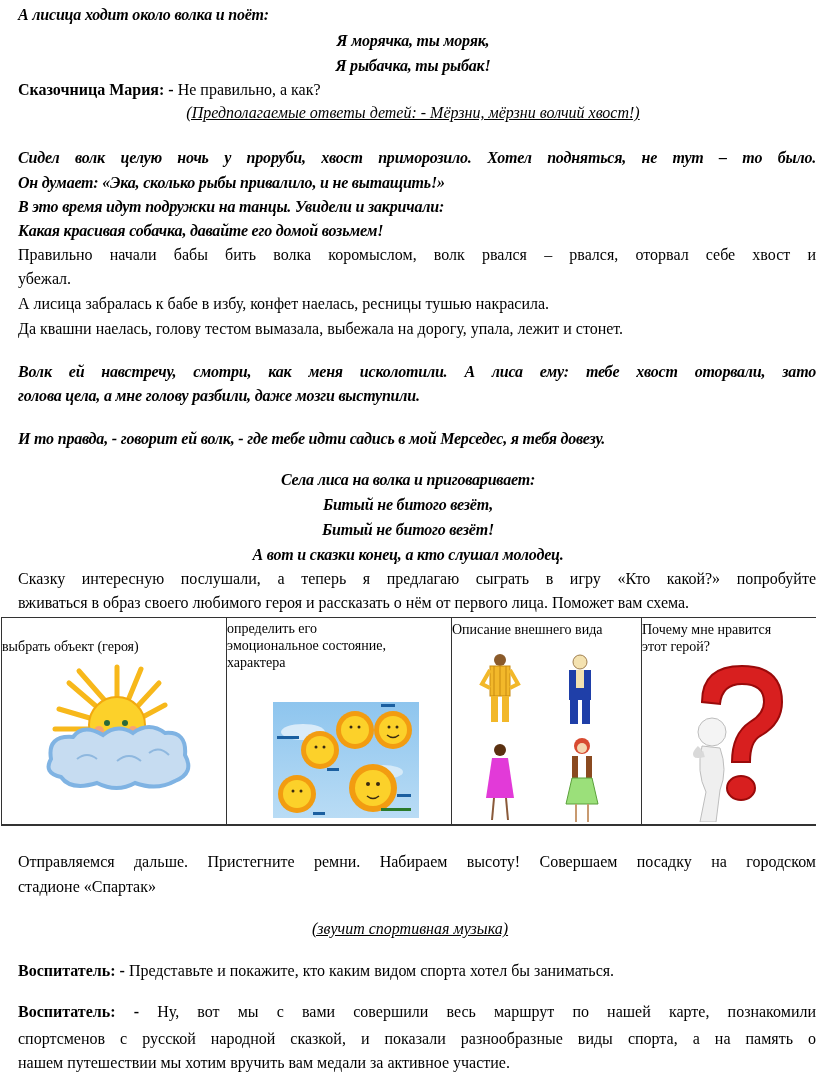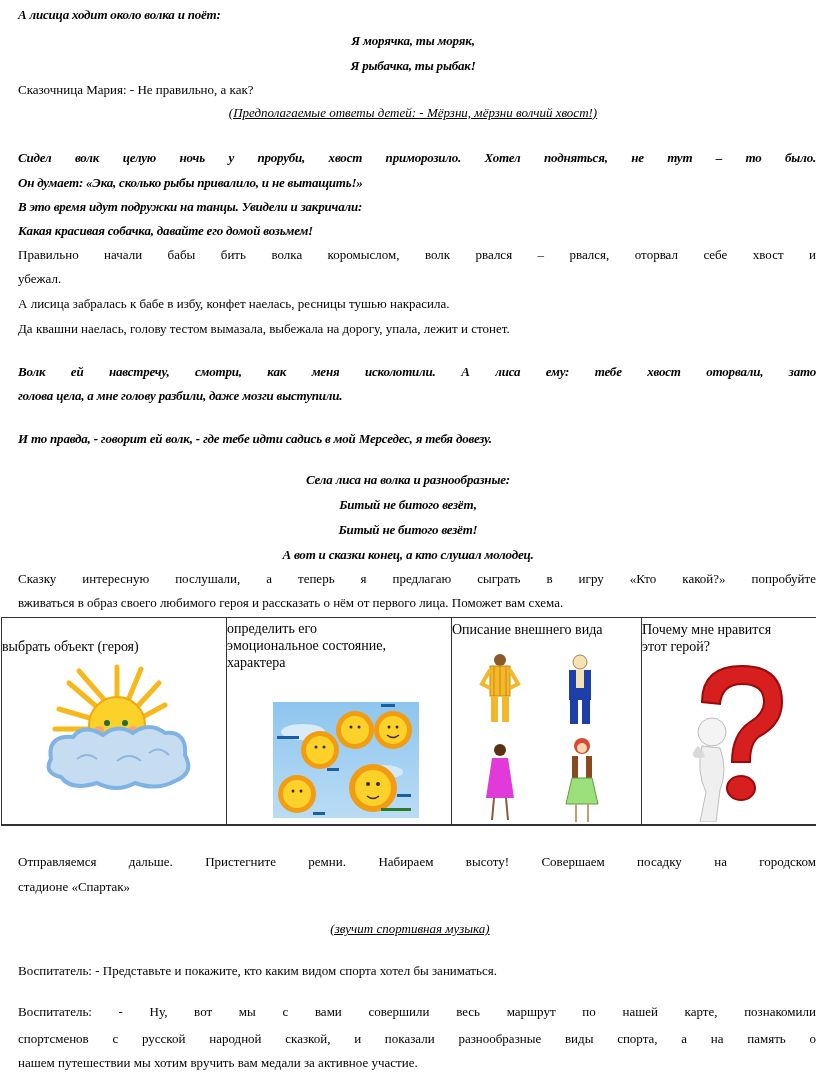--- a/index.html
+++ b/index.html
@@ -1,23 +1,23 @@
 <!DOCTYPE html>
 <html><head>
 <meta charset="utf-8">
 <style>
   html, body { margin: 0; padding: 0; background: #ffffff; }
   body { width: 816px; height: 1091px; overflow: hidden; position: relative;
          font-family: "Liberation Serif", "DejaVu Serif", serif; color: #000; }
-  .line { position: absolute; left: 18px; right: 0; font-size: 13px; line-height: 22px; white-space: nowrap; }
+  .line { position: absolute; left: 18px; right: 0; font-size: 16px; line-height: 22px; white-space: nowrap; }
   .bi { font-weight: bold; font-style: italic; font-family: "Liberation Serif", serif; letter-spacing: -0.2px; }
   .center { text-align: center; left: 0; right: 0; }
   .justify { text-align: justify; text-align-last: justify; right: 0; }
   .u { text-decoration: underline; font-style: italic; }
-  .b { font-weight: normal; }
+  .b { font-weight: bold; }
 
   
   .tbl { position: absolute; left: 1px; top: 617px; width: 815px; height: 206px;
          border-top: 1px solid #333; border-bottom: 2px solid #333; border-left: 1px solid #333; }
   .cell { position: absolute; top: 0; bottom: 0; border-right: 1px solid #333; box-sizing: border-box; }
   .cell-title { position: absolute; left: 0; right: 0; text-align: left; font-size: 14px; line-height: 17px;
                 font-family: "Liberation Serif", serif; }
   .c1 { left: 0; width: 225px; }
   .c2 { left: 225px; width: 225px; }
   .c3 { left: 450px; width: 190px; }
@@ -42,21 +42,21 @@
 <div class="line justify" style="top:244px;">Правильно начали бабы бить волка коромыслом, волк рвался – рвался, оторвал себе хвост и</div>
 <div class="line" style="top:268px;">убежал.</div>
 <div class="line" style="top:293px;">А лисица забралась к бабе в избу, конфет наелась, ресницы тушью накрасила.</div>
 <div class="line" style="top:318px;">Да квашни наелась, голову тестом вымазала, выбежала на дорогу, упала, лежит и стонет.</div>
 
 <div class="line bi justify" style="top:361px;">Волк ей навстречу, смотри,  как меня исколотили. А лиса ему: тебе хвост оторвали, зато</div>
 <div class="line bi" style="top:385px;">голова цела, а мне голову разбили, даже мозги выступили.</div>
 
 <div class="line bi" style="top:428px;">И то правда, - говорит  ей волк, - где тебе идти садись в мой Мерседес, я тебя довезу.</div>
 
-<div class="line bi center" style="top:469px;">Села лиса на волка и разнообразные:</div>
+<div class="line bi center" style="top:469px;">Села лиса на волка и приговаривает:</div>
 <div class="line bi center" style="top:494px;">Битый не битого везёт,</div>
 <div class="line bi center" style="top:519px;">Битый не битого везёт!</div>
 <div class="line bi center" style="top:544px;">А вот и сказки конец, а кто слушал молодец.</div>
 
 <div class="line justify" style="top:568px;">Сказку интересную послушали, а теперь я предлагаю сыграть в игру «Кто какой?» попробуйте</div>
 <div class="line" style="top:592px;">вживаться в образ своего любимого героя и рассказать о нём от первого лица. Поможет вам схема.</div>
 
 <div class="tbl">
 
   <div class="cell c1">

